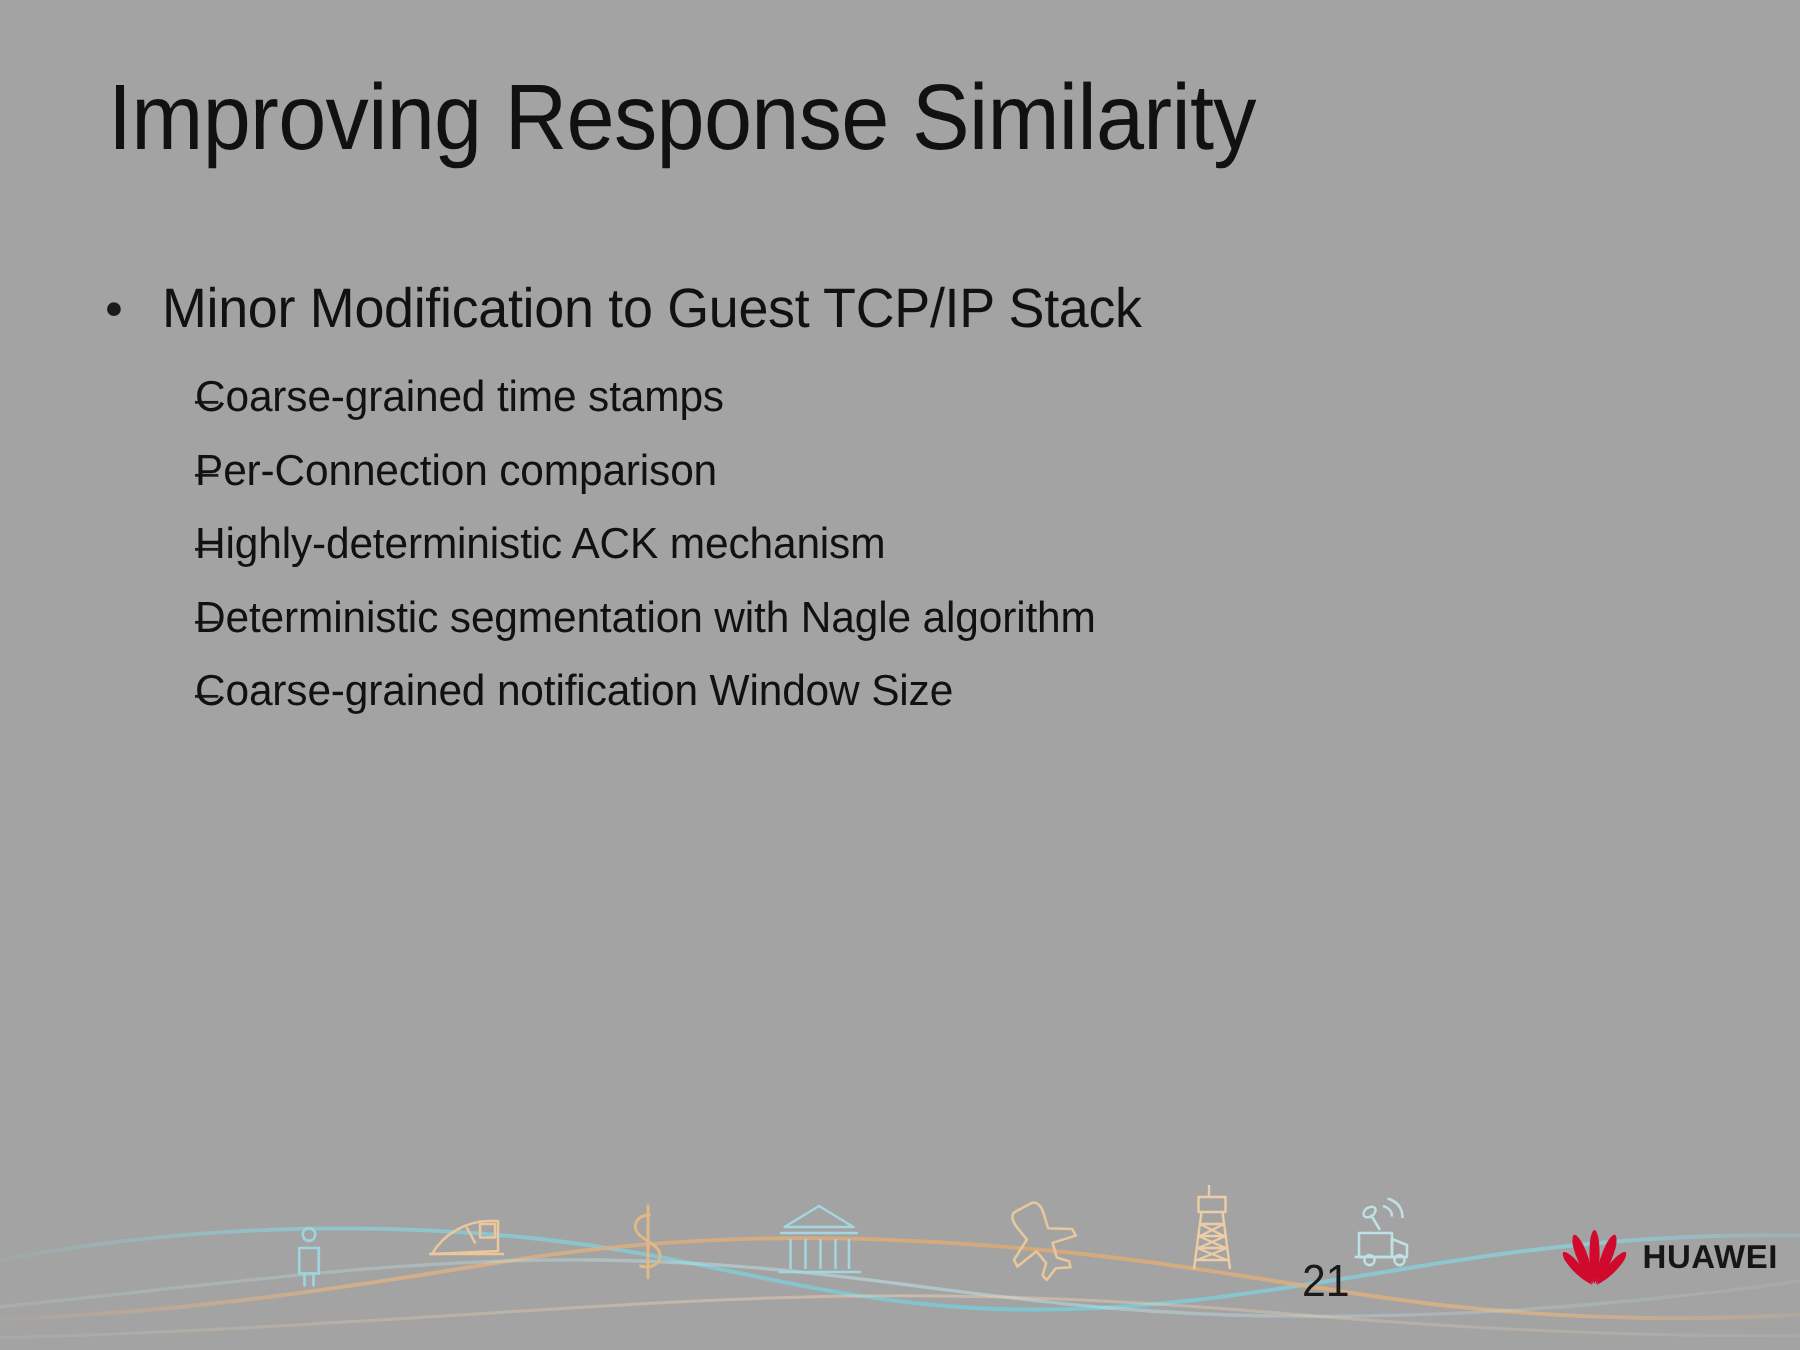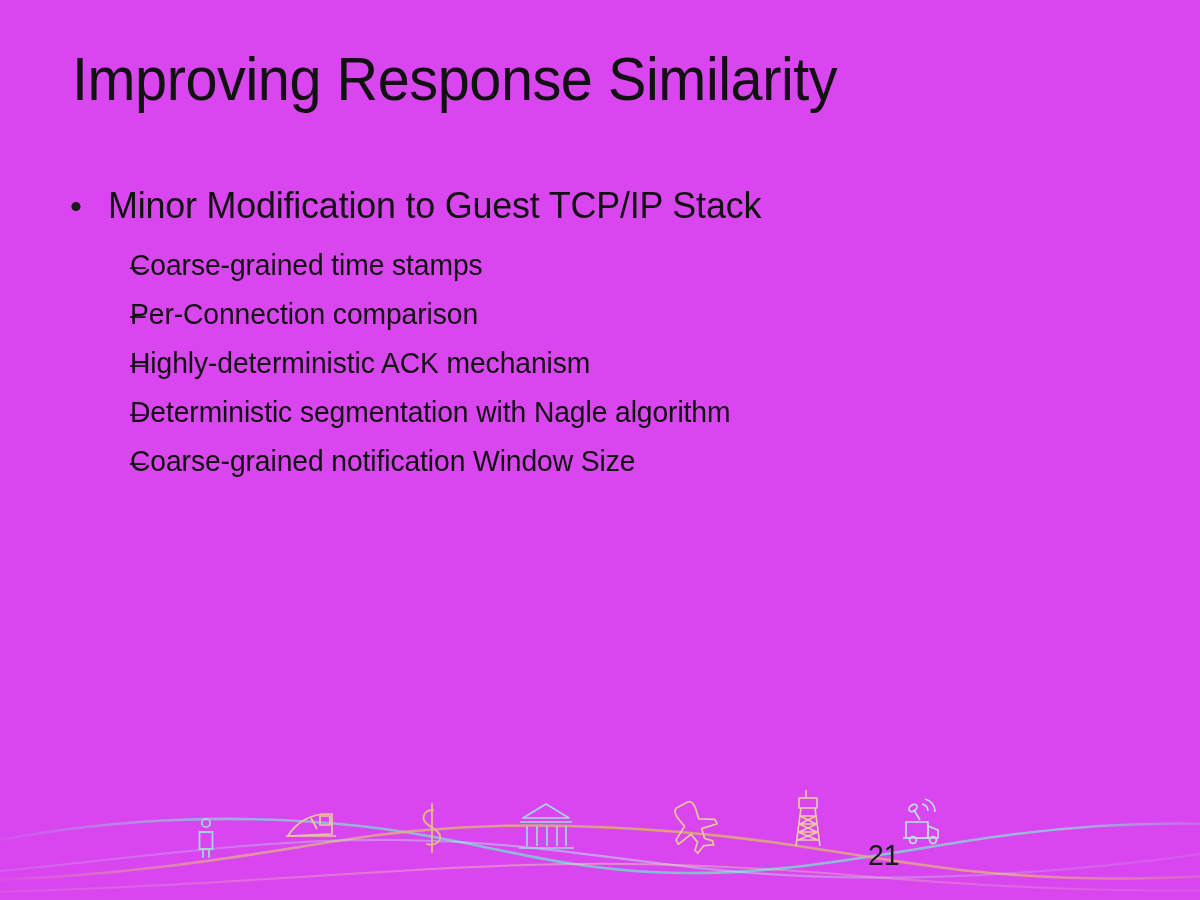--- a/index.html
+++ b/index.html
@@ -7,21 +7,21 @@
     padding: 0;
     background: #ffffff;
   }
   body {
     font-family: "Liberation Sans", sans-serif;
   }
   .slide {
     position: relative;
     width: 1200px;
     height: 900px;
-    background: #d946ef;
+    background: #a3a3a3;
     overflow: hidden;
   }
 
   
   .slide-title {
     position: absolute;
     left: 72px;
     top: 42px;
     width: 1060px;
     font-family: "Liberation Sans", sans-serif;
@@ -276,14 +276,31 @@
       <path d="M 906 42 h 22 v 16 h -22 z"></path>
       <path d="M 928 46 l 10 4 v 8 h -10 z"></path>
       <circle cx="913" cy="60" r="3.4"></circle>
       <circle cx="933" cy="60" r="3.4"></circle>
       <path d="M 903 58 h 6 M 917 58 h 12"></path>
     </g>
   </svg>
 
   <div class="page-number">21</div>
 
+  <div class="logo">
+    <svg class="logo-mark" viewBox="0 0 46 40">
+      <g fill="#cf0a2c">
+        <path d="M23 38 C 20 32, 19 22, 20 10 C 20.4 5, 22 2, 23 2
+                 C 24 2, 25.6 5, 26 10 C 27 22, 26 32, 23 38 Z"></path>
+        <path d="M22 38 C 17 33, 12 25, 9 14 C 7.8 9.5, 8.3 5.6, 9.3 5.2
+                 C 10.4 4.8, 13 7, 15.2 11.4 C 20 21, 22 31, 22 38 Z"></path>
+        <path d="M24 38 C 29 33, 34 25, 37 14 C 38.2 9.5, 37.7 5.6, 36.7 5.2
+                 C 35.6 4.8, 33 7, 30.8 11.4 C 26 21, 24 31, 24 38 Z"></path>
+        <path d="M21.6 38.6 C 16 36, 9 30.6, 4 23.4 C 1.9 20.4, 1.4 17.6, 2.2 16.9
+                 C 3.1 16.2, 5.9 17.4, 9 20.4 C 15 26.2, 19.6 33.6, 21.6 38.6 Z"></path>
+        <path d="M24.4 38.6 C 30 36, 37 30.6, 42 23.4 C 44.1 20.4, 44.6 17.6, 43.8 16.9
+                 C 42.9 16.2, 40.1 17.4, 37 20.4 C 31 26.2, 26.4 33.6, 24.4 38.6 Z"></path>
+      </g>
+    </svg>
+    <span class="logo-word">HUAWEI</span>
+  </div>
 
 </div>
 
 </body></html>

